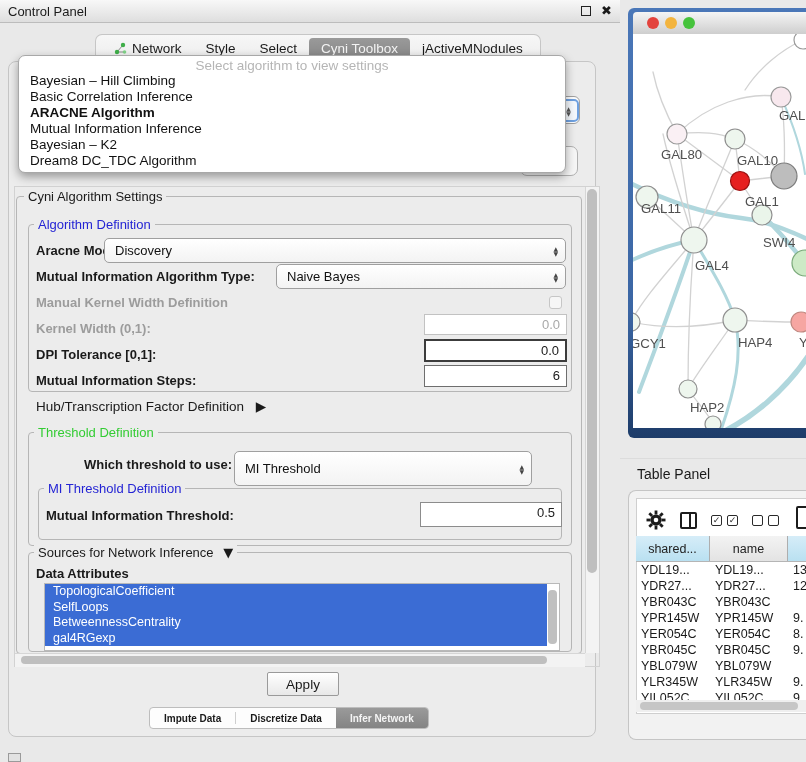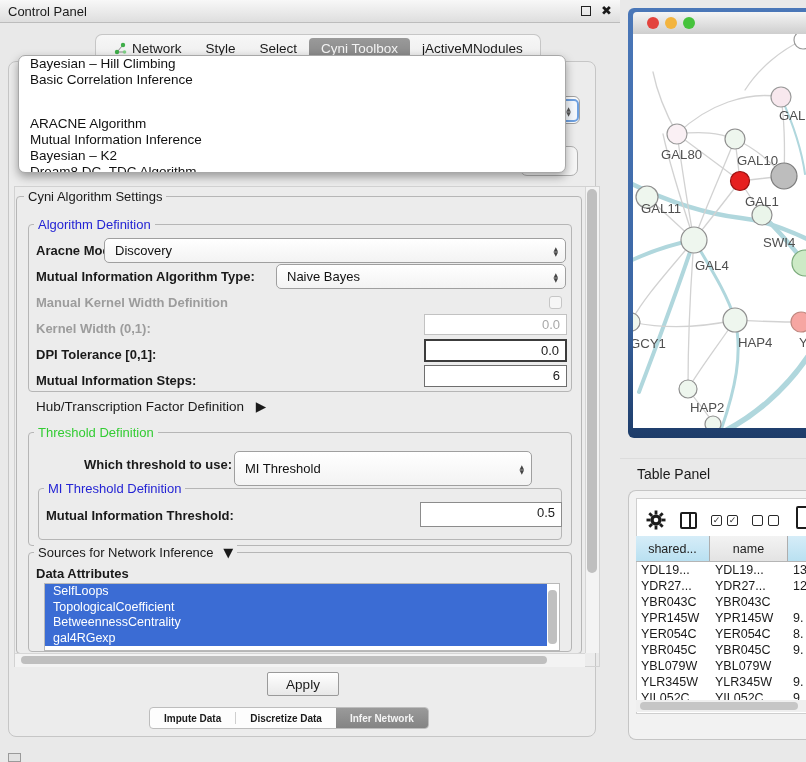--- a/index.html
+++ b/index.html
@@ -26,21 +26,21 @@
   .tab-sep { width:1px; height:16px; background:#c9c9c9; }
 
   #main-panel { left:8px; top:61px; width:588px; height:676px;
     background:#ececec; border:1px solid #c6c6c6; border-radius:8px; }
 
   
   #algo-popup { left:18px; top:55px; width:548px; height:118px; background:#fff;
     border:1px solid #a8a8a8; border-radius:7px; box-shadow:0 4px 10px rgba(0,0,0,.35); z-index:50; overflow:hidden; }
   #algo-placeholder { height:17px; text-align:center; color:#b5b5b5; font-size:13.5px; padding-top:2px; }
   .algo-item { height:16px; line-height:16px; padding-left:11px; font-size:13.5px; color:#111; white-space:nowrap; }
-  .algo-item.bold { font-weight:normal;margin-top:28px; }
+  .algo-item.bold { font-weight:bold; }
 
   
   #combo-fragment { left:508px; top:96px; width:72px; height:28px; border:1px solid #a0a0a0; border-radius:6px; background:#fdfdfd; z-index:5; }
   #stepper-fragment { left:558px; top:99px; width:21px; height:23px; border:2px solid #6fa1e0; border-radius:5px; background:#f4f8fd; z-index:6;
      display:flex; flex-direction:column; align-items:center; justify-content:center; font-size:6px; line-height:5px; color:#555; }
   #corner-fragment { left:520px; top:146px; width:58px; height:30px; border:1px solid #b0b0b0; border-radius:7px; background:#f6f6f6; z-index:5; }
 
   
   #scrollpane { left:14px; top:186px; width:586px; height:481px; border:1px solid #d2d2d2; background:transparent; }
   .groupbox { position:absolute; border:1px solid #b6b6b6; border-radius:4px; }
@@ -159,20 +159,21 @@
 <div class="abs" id="main-panel"></div>
 
 <div class="abs" id="combo-fragment"></div>
 <div class="abs" id="stepper-fragment">
   <span class="glyph">▲</span>
   <span class="glyph">▼</span>
 </div>
 <div class="abs" id="corner-fragment"></div>
 
 <div class="abs" id="algo-popup">
+  <div id="algo-placeholder">Select algorithm to view settings</div>
   <div id="dropdown-list">
       <div class="algo-item">Bayesian – Hill Climbing</div>
       <div class="algo-item">Basic Correlation Inference</div>
       <div class="algo-item bold">ARACNE Algorithm</div>
       <div class="algo-item">Mutual Information Inference</div>
       <div class="algo-item">Bayesian – K2</div>
       <div class="algo-item">Dream8 DC_TDC Algorithm</div>
     </div>
 </div>
 
@@ -237,22 +238,22 @@
 <div class="abs flabel" style="left:46px; top:508px;">Mutual Information Threshold:</div>
 <div class="abs tinput medium" style="left:420px; top:502px; width:142px; height:25px;">0.5</div>
 
 <div class="abs groupbox" style="left:28px; top:552px; width:544px; height:100px;"></div>
 <div class="abs legend" style="left:34px; top:545px;">
   <span>Sources for Network Inference</span>
   <span class="glyph" style="margin-left:6px;">▼</span>
 </div>
 <div class="abs flabel" style="left:36px; top:566px;">Data Attributes</div>
 <div class="abs" id="attr-list">
+    <div class="attr-item">TopologicalCoefficient</div>
     <div class="attr-item">SelfLoops</div>
-    <div class="attr-item">TopologicalCoefficient</div>
     <div class="attr-item">BetweennessCentrality</div>
     <div class="attr-item">gal4RGexp</div>
   </div>
 <div class="abs" id="attr-scroll-thumb"></div>
 
 <div class="abs sb-track-v"></div>
 <div class="abs sb-thumb-v"></div>
 <div class="abs sb-track-h"></div>
 <div class="abs sb-thumb-h"></div>
 

